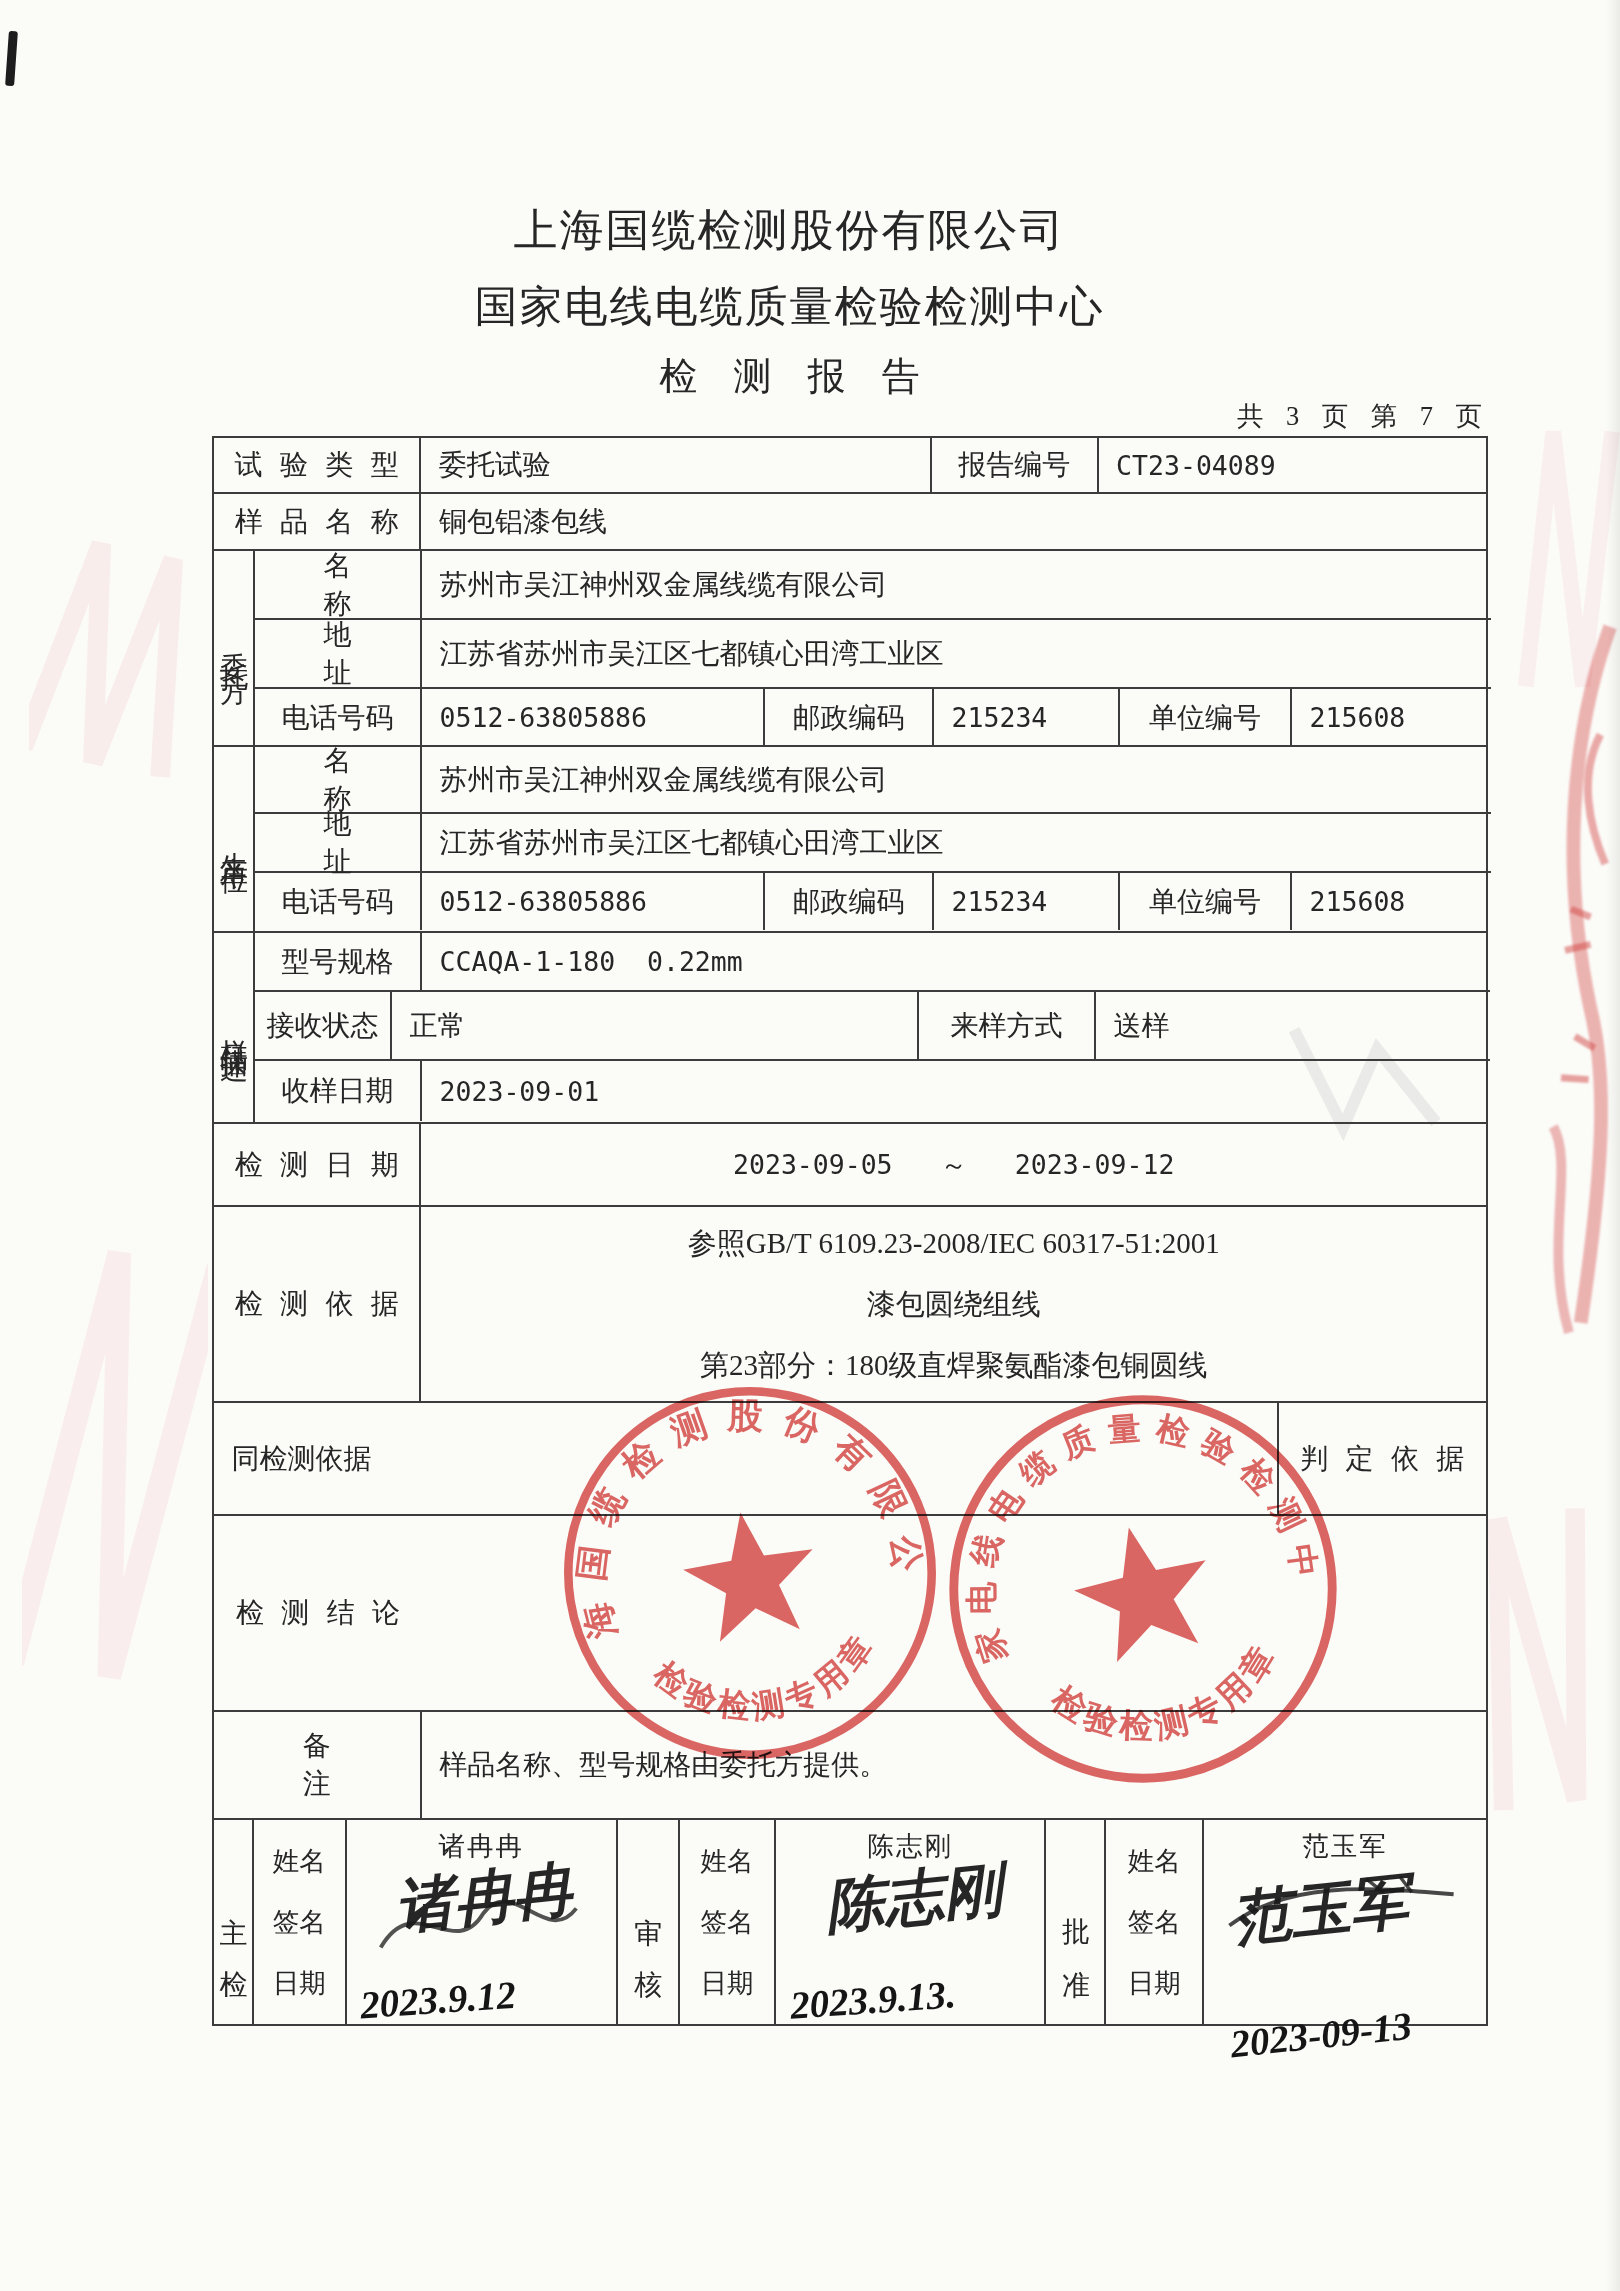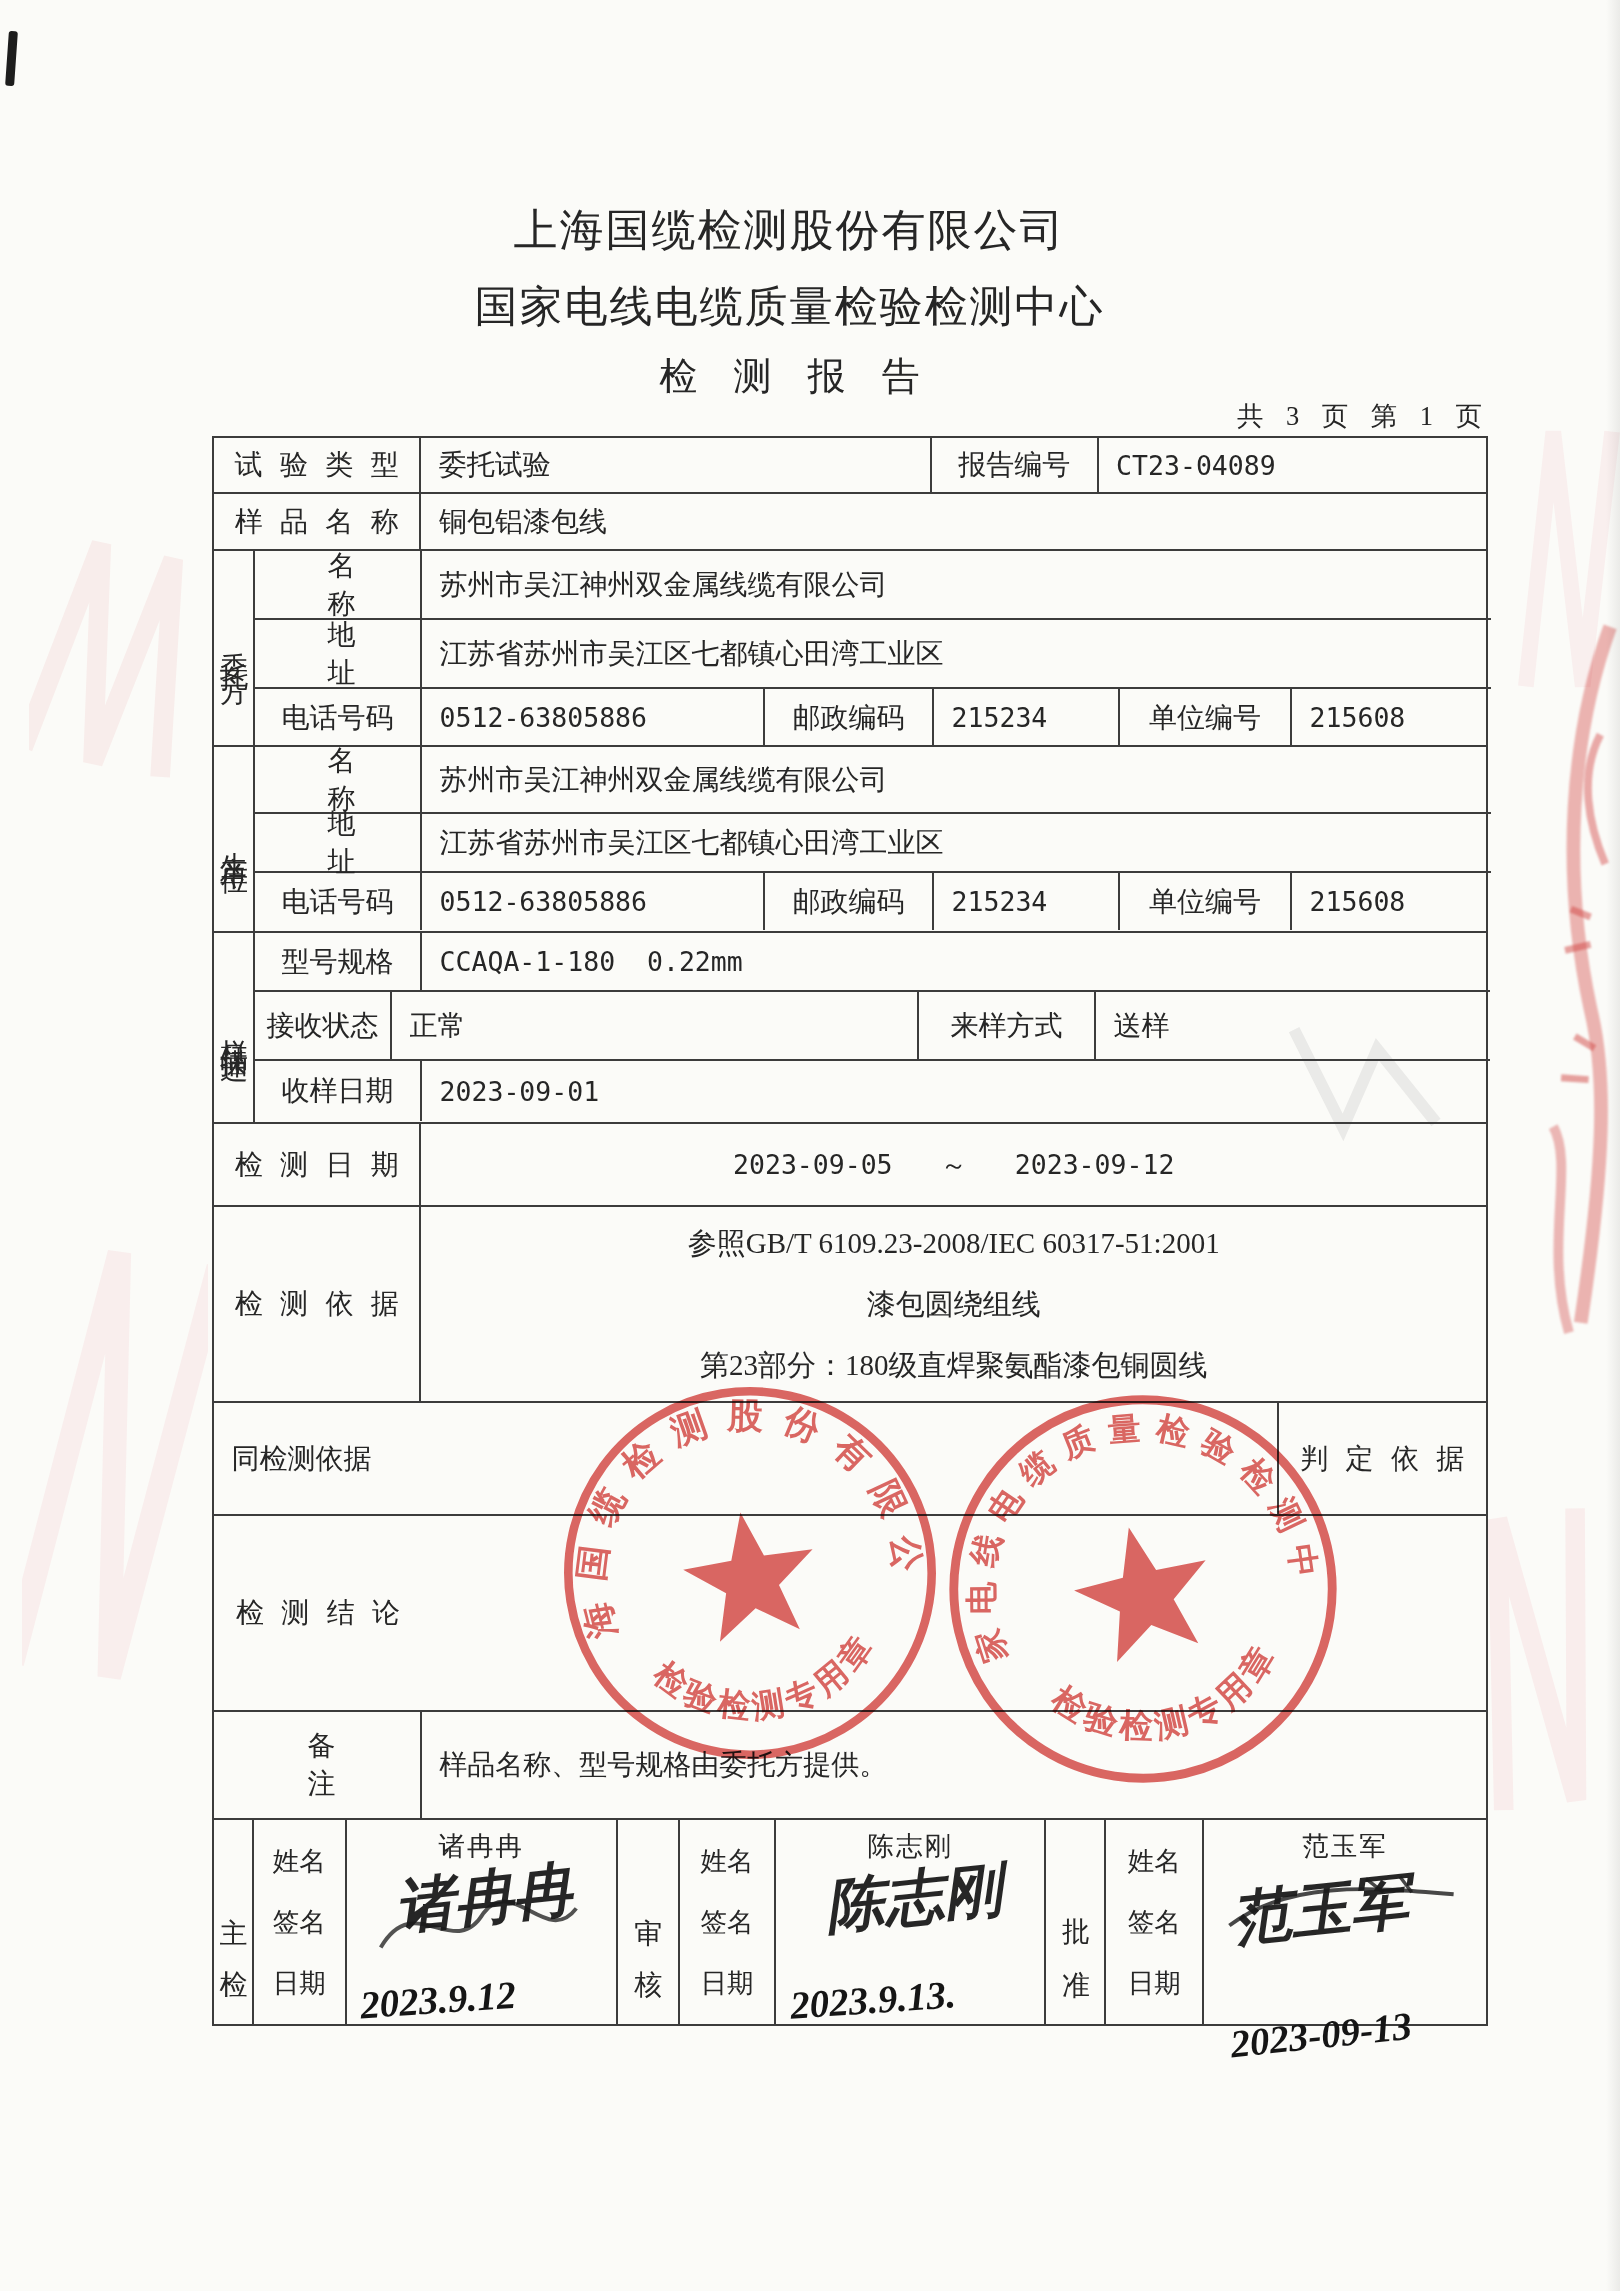--- a/index.html
+++ b/index.html
@@ -28,21 +28,21 @@
     box-sizing:border-box;
     font-size:28px;
   }
   .trow{display:flex;border-bottom:2px solid #3c3c3c;box-sizing:border-box;}
   .rtable > .trow:last-child{border-bottom:none;}
   .cell{
     border-right:2px solid #3c3c3c;box-sizing:border-box;
     display:flex;align-items:center;overflow:visible;
   }
   .trow .cell:last-child, .g-row .cell:last-child{border-right:none;}
-  .lc{justify-content:center;text-align:right;}
+  .lc{justify-content:center;text-align:center;}
   .vc{padding-left:17.6px;}
   .sp4{letter-spacing:0.62em;padding-left:0.62em;}   
   .sp2{letter-spacing:2.3em;padding-left:2.3em;}     
   .sp2b{letter-spacing:3.0em;padding-left:3.0em;}    
   .mono{font-family:"DejaVu Sans Mono","Liberation Mono",monospace;font-size:26.5px;}
   .pre{white-space:pre;}
   .group{display:flex;border-bottom:2px solid #3c3c3c;box-sizing:border-box;}
   .vstrip{
     writing-mode:vertical-rl;text-orientation:upright;
     display:flex;align-items:center;justify-content:center;
@@ -118,21 +118,21 @@
   </svg>
   <svg class="wm" style="left:1284px;top:1010px;width:167px;height:137px;" viewBox="0 0 170 140">
     <path d="M 10,20 L 60,120 L 95,40 L 155,115" fill="none" stroke="rgba(150,150,158,0.16)" stroke-width="12"></path>
   </svg>
 
   <header class="doc-header">
     <div class="title1">上海国缆检测股份有限公司</div>
     <div class="title2">国家电线电缆质量检验检测中心</div>
     <div class="title3">检测报告</div>
   </header>
-  <div class="page-info">共 3 页 第 1 页</div>
+  <div class="page-info">共 3 页 第 7 页</div>
 
   <div class="rtable">
 
     <div class="trow" style="height:56px">
       <div class="cell lc sp4" style="width:208px">试验类型</div>
       <div class="cell vc" style="width:513px">委托试验</div>
       <div class="cell lc" style="width:167px">报告编号</div>
       <div class="cell vc mono" style="width:389px">CT23-04089</div>
     </div>
 

